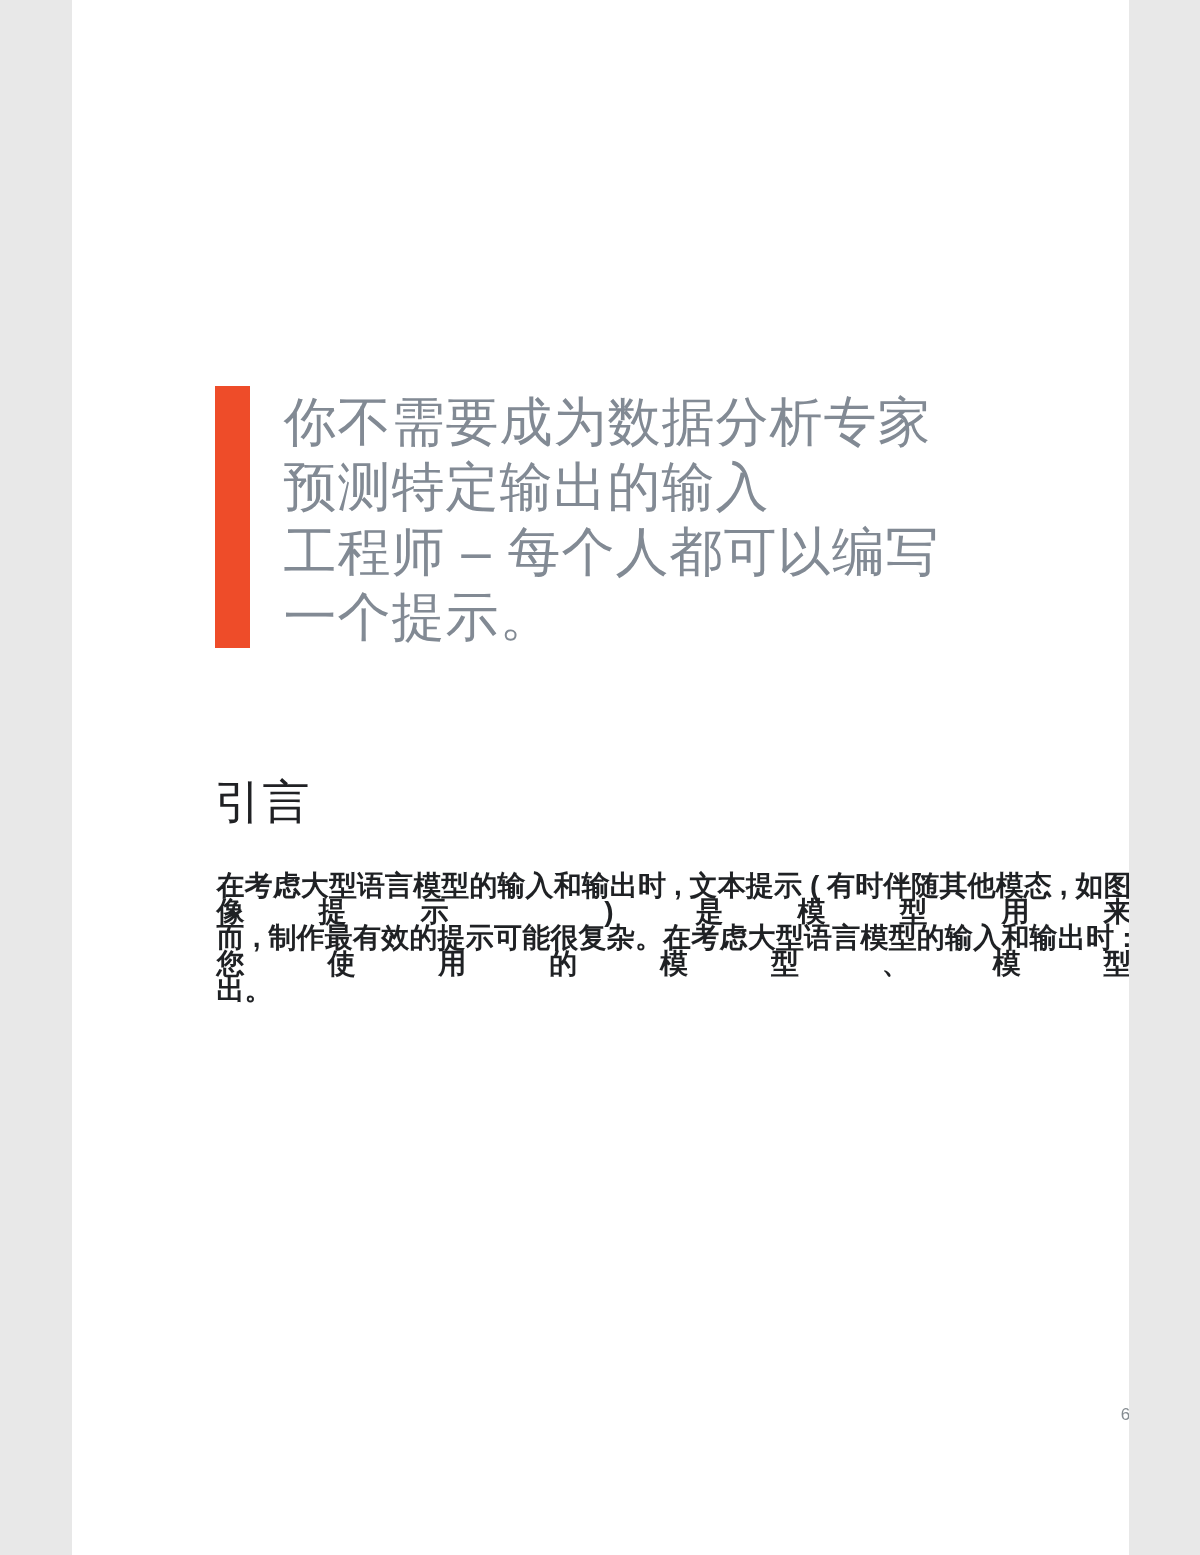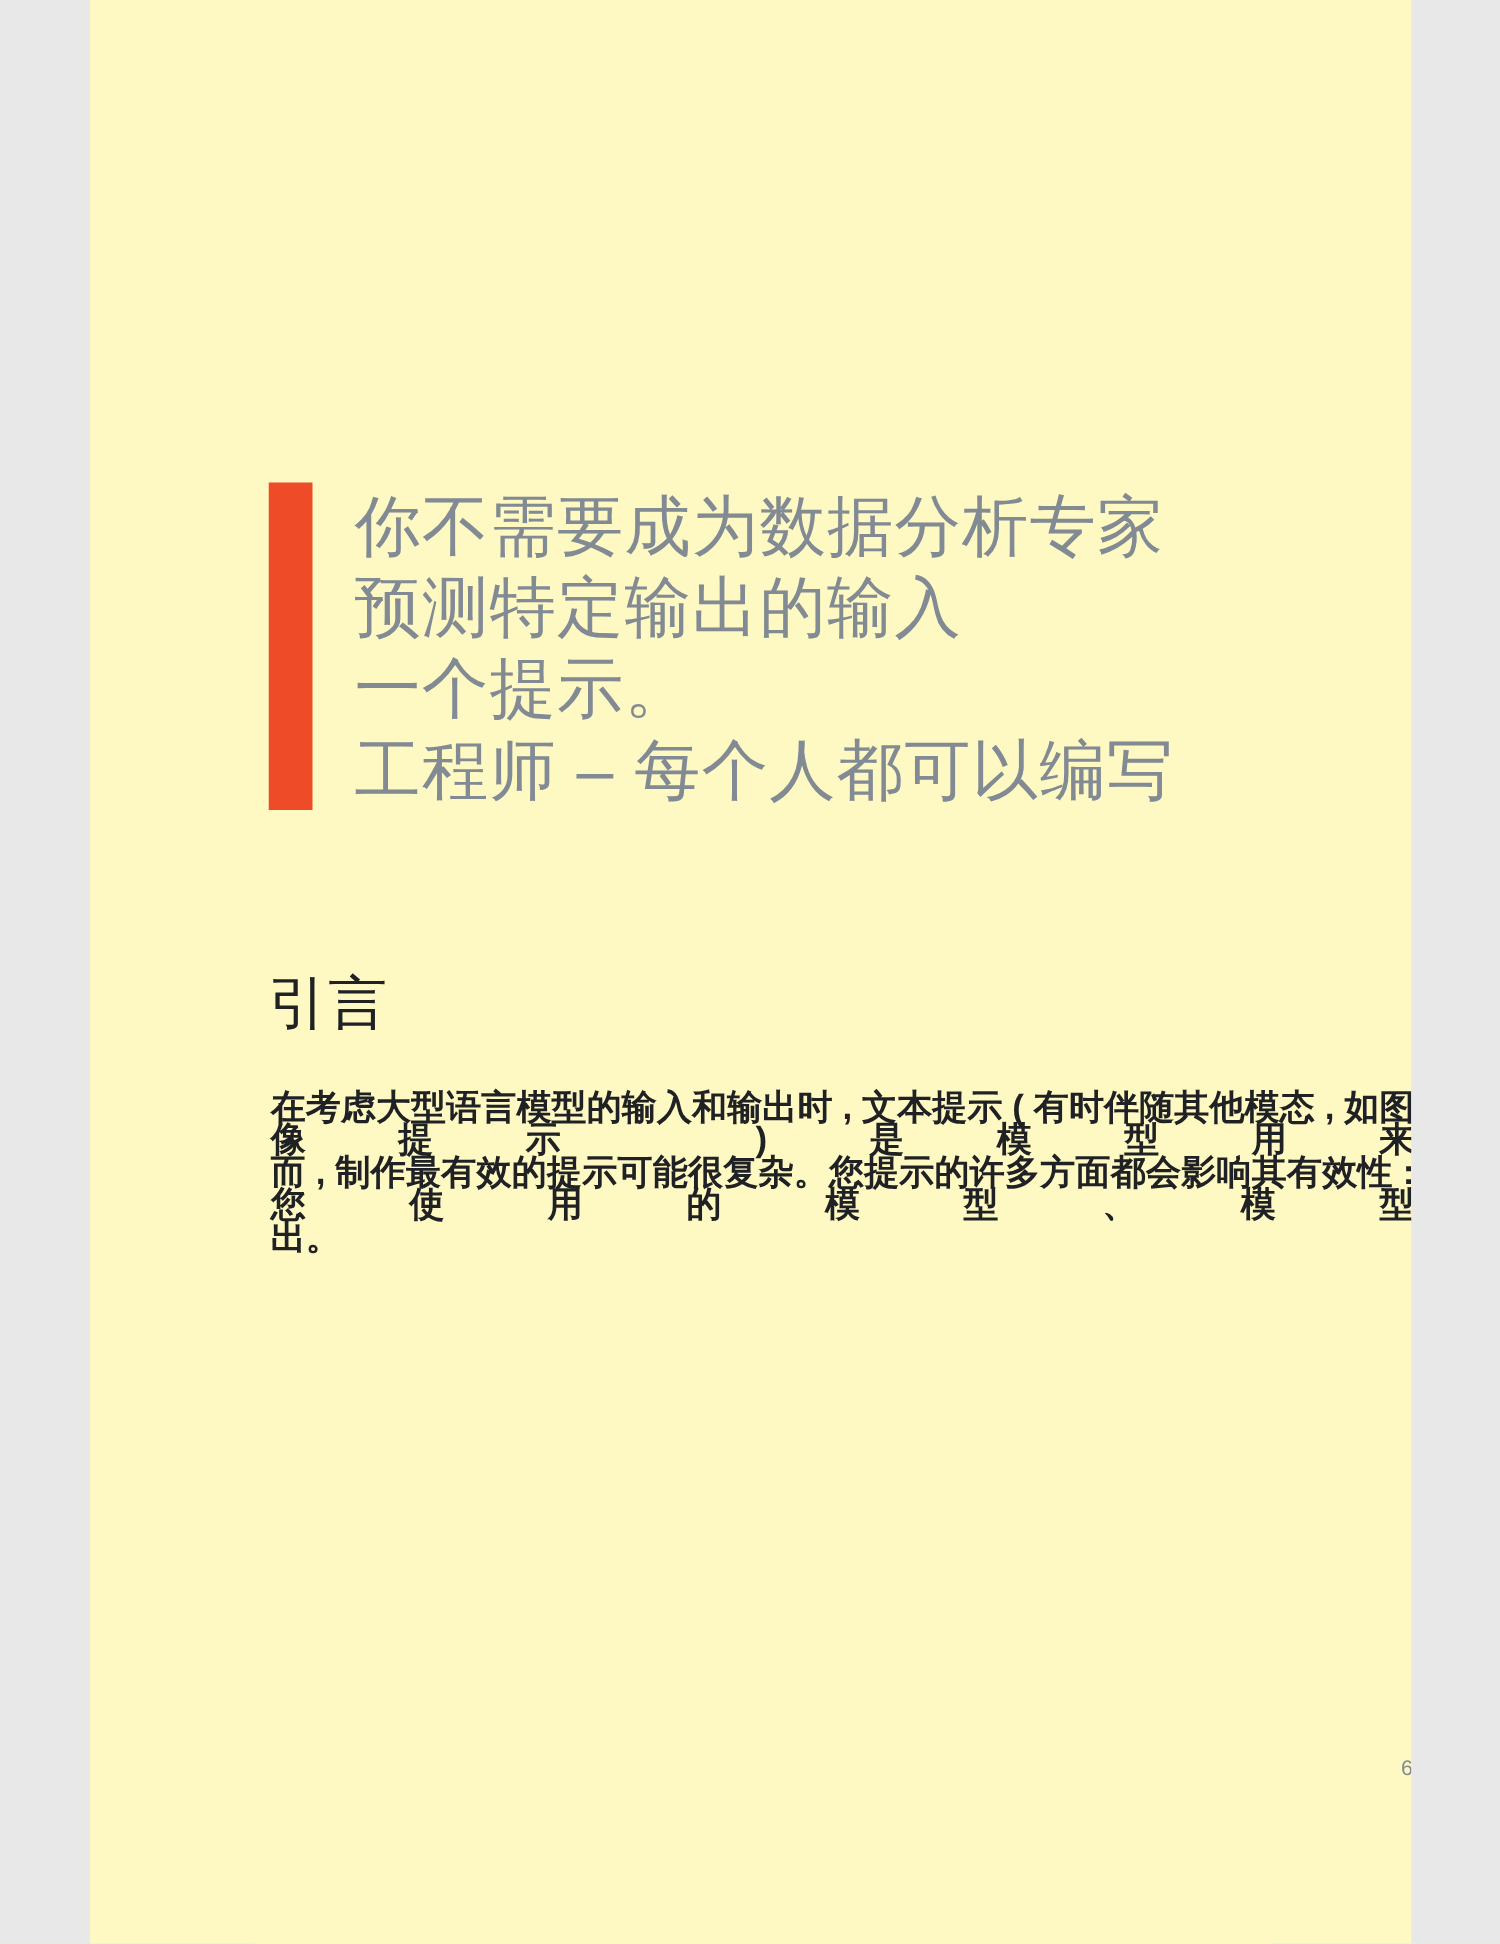--- a/index.html
+++ b/index.html
@@ -5,21 +5,21 @@
   html, body {
     margin: 0;
     padding: 0;
     background: #e8e8e8;
     font-family: "Liberation Sans", "DejaVu Sans", sans-serif;
   }
   .page {
     position: relative;
     width: 1020px;
     height: 1555px;
-    background: #fef9c3;
+    background: #ffffff;
     margin: 0 auto;
     overflow: hidden;
     padding-left: 37px;
   }
   
   .quote-bar {
     position: absolute;
     left: 143px;
     top: 386px;
     width: 35px;
@@ -83,28 +83,28 @@
 </head>
 <body>
 
 <div class="page">
 
   <section>
     <div class="quote-bar" style="background: rgb(238, 76, 41);"></div>
     <div class="quote-text" style="color: rgb(130, 138, 148);">
       <div class="quote-line">你不需要成为数据分析专家</div>
       <div class="quote-line">预测特定输出的输入</div>
+      <div class="quote-line">工程师 – 每个人都可以编写</div>
       <div class="quote-line">一个提示。</div>
-      <div class="quote-line">工程师 – 每个人都可以编写</div>
     </div>
   </section>
 
   <h1 class="section-heading">引言</h1>
 
   <div class="body-paragraph">
     <div class="par-line">在考虑大型语言模型的输入和输出时 , 文本提示 ( 有时伴随其他模态 , 如图像提示 ) 是模型用来</div>
-    <div class="par-line">而 , 制作最有效的提示可能很复杂。您提示的许多方面都会影响其有效性 : 您使用的模型、模型</div>
+    <div class="par-line">而 , 制作最有效的提示可能很复杂。在考虑大型语言模型的输入和输出时 : 您使用的模型、模型</div>
     <div class="par-line last">出。</div>
   </div>
 
   <div class="page-number">6</div>
 
 </div>
 
 </body></html>

